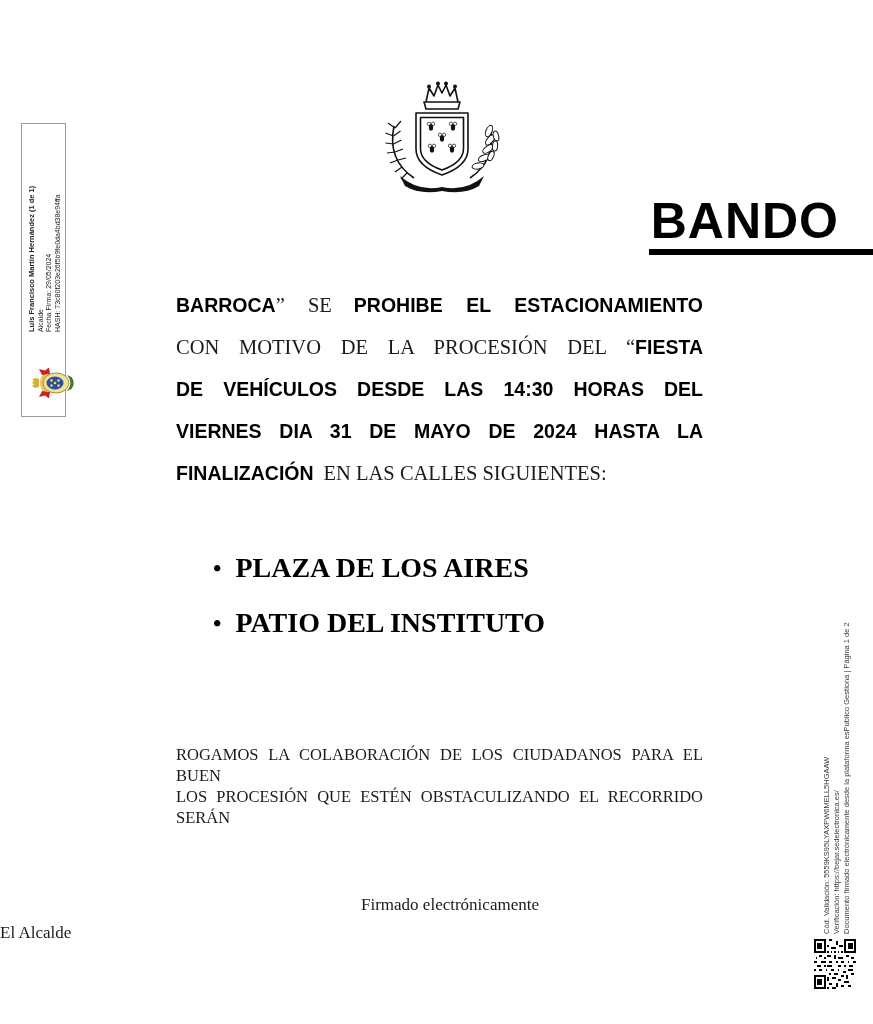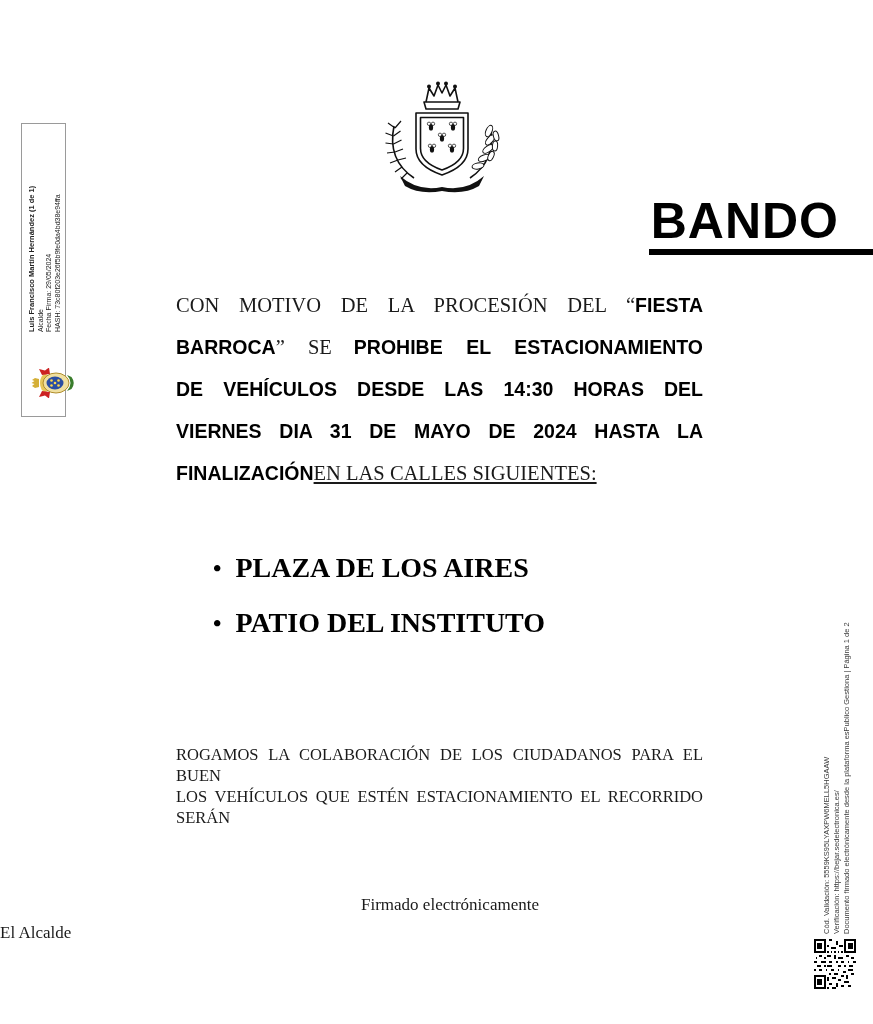--- a/index.html
+++ b/index.html
@@ -14,21 +14,21 @@
   .title-wrap span{display:inline-block;font-family:"Liberation Sans",sans-serif;font-weight:bold;
         font-size:50px;letter-spacing:1px;color:#000;border-bottom:6px solid #000;
         padding:0 34px 3px 2px;line-height:1.0;}
 
   
   .body-block{position:absolute;left:176px;top:284px;width:527px;}
   .bline{height:42px;line-height:42px;}
   .just{text-align:justify;text-justify:inter-word;text-align-last:justify;}
   .ser{font-family:"Liberation Serif",serif;font-size:20.5px;color:#1a1a1a;}
   .sanb{font-family:"Liberation Sans",sans-serif;font-weight:bold;font-size:19.5px;color:#000;}
-  .gap-left{text-decoration:underline;}
+  .gap-left{margin-left:10px;}
 
   
   .streets{position:absolute;left:213px;top:549px;}
   .street{font-family:"Liberation Serif",serif;font-weight:bold;font-size:28px;
           line-height:38px;margin-bottom:17px;white-space:nowrap;color:#000;}
   .street .dot{display:inline-block;font-size:24px;margin-right:14px;vertical-align:1px;}
 
   
   .notes{position:absolute;left:176px;top:716px;width:527px;
          font-family:"Liberation Serif",serif;font-size:16.5px;line-height:21px;color:#1a1a1a;margin-top:28px;}
@@ -120,35 +120,35 @@
       </g>
       <path fill="#111" d="M28 96 Q46 112 70 107 Q94 112 112 96 L107 106 Q92 115 70 111 Q48 115 33 106 z"></path>
     </svg>
   </div>
 
   <div class="title-wrap">
     <span>BANDO</span>
   </div>
 
   <div class="body-block">
+    <div class="bline just"><span class="sanb">BARROCA</span><span class="ser">” SE</span> <span class="sanb">PROHIBE EL ESTACIONAMIENTO</span></div>
     <div class="bline just"><span class="ser">CON MOTIVO DE LA PROCESIÓN DEL “</span><span class="sanb">FIESTA</span></div>
-    <div class="bline just"><span class="sanb">BARROCA</span><span class="ser">” SE</span> <span class="sanb">PROHIBE EL ESTACIONAMIENTO</span></div>
     <div class="bline just"><span class="sanb">DE VEHÍCULOS DESDE LAS 14:30 HORAS DEL</span></div>
     <div class="bline just"><span class="sanb">VIERNES DIA 31 DE MAYO DE 2024 HASTA LA</span></div>
     <div class="bline"><span class="sanb">FINALIZACIÓN</span><span class="ser gap-left">EN LAS CALLES SIGUIENTES:</span></div>
   </div>
 
   <div class="streets">
     <div class="street"><span class="dot">•</span><span>PLAZA DE LOS AIRES</span></div>
     <div class="street"><span class="dot">•</span><span>PATIO DEL INSTITUTO</span></div>
   </div>
 
   <div class="notes">
     <div class="just">ROGAMOS LA COLABORACIÓN DE LOS CIUDADANOS PARA EL BUEN</div>
-    <div class="just">LOS VEHÍCULOS QUE ESTÉN ESTACIONAMIENTO EL RECORRIDO SERÁN</div>
+    <div class="just">LOS PROCESIÓN QUE ESTÉN OBSTACULIZANDO EL RECORRIDO SERÁN</div>
   </div>
 
   <div class="foot1">Firmado electrónicamente</div>
   <div class="foot2">El Alcalde</div>
 
   <div class="left-box"></div>
   <div class="left-text">
     <div class="nm">Luis Francisco Martín Hernández (1 de 1)</div>
     <div>Alcalde</div>
     <div>Fecha Firma: 29/05/2024</div>

